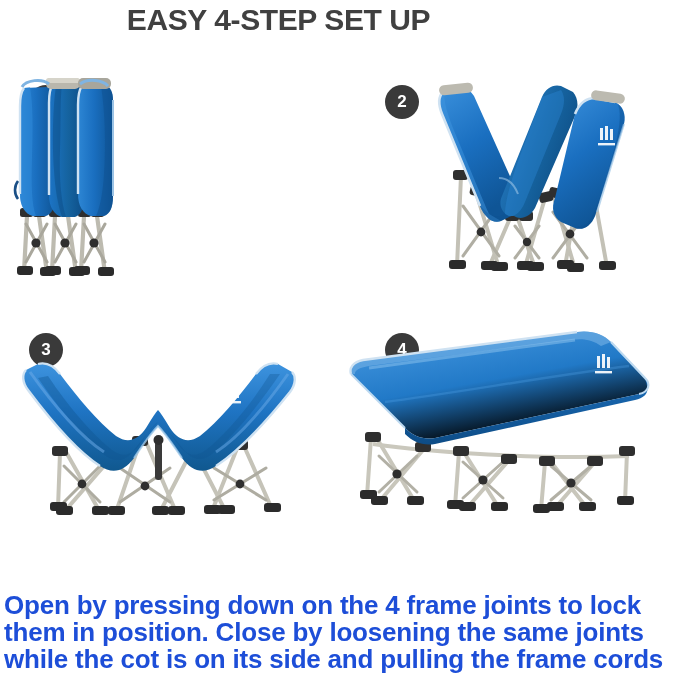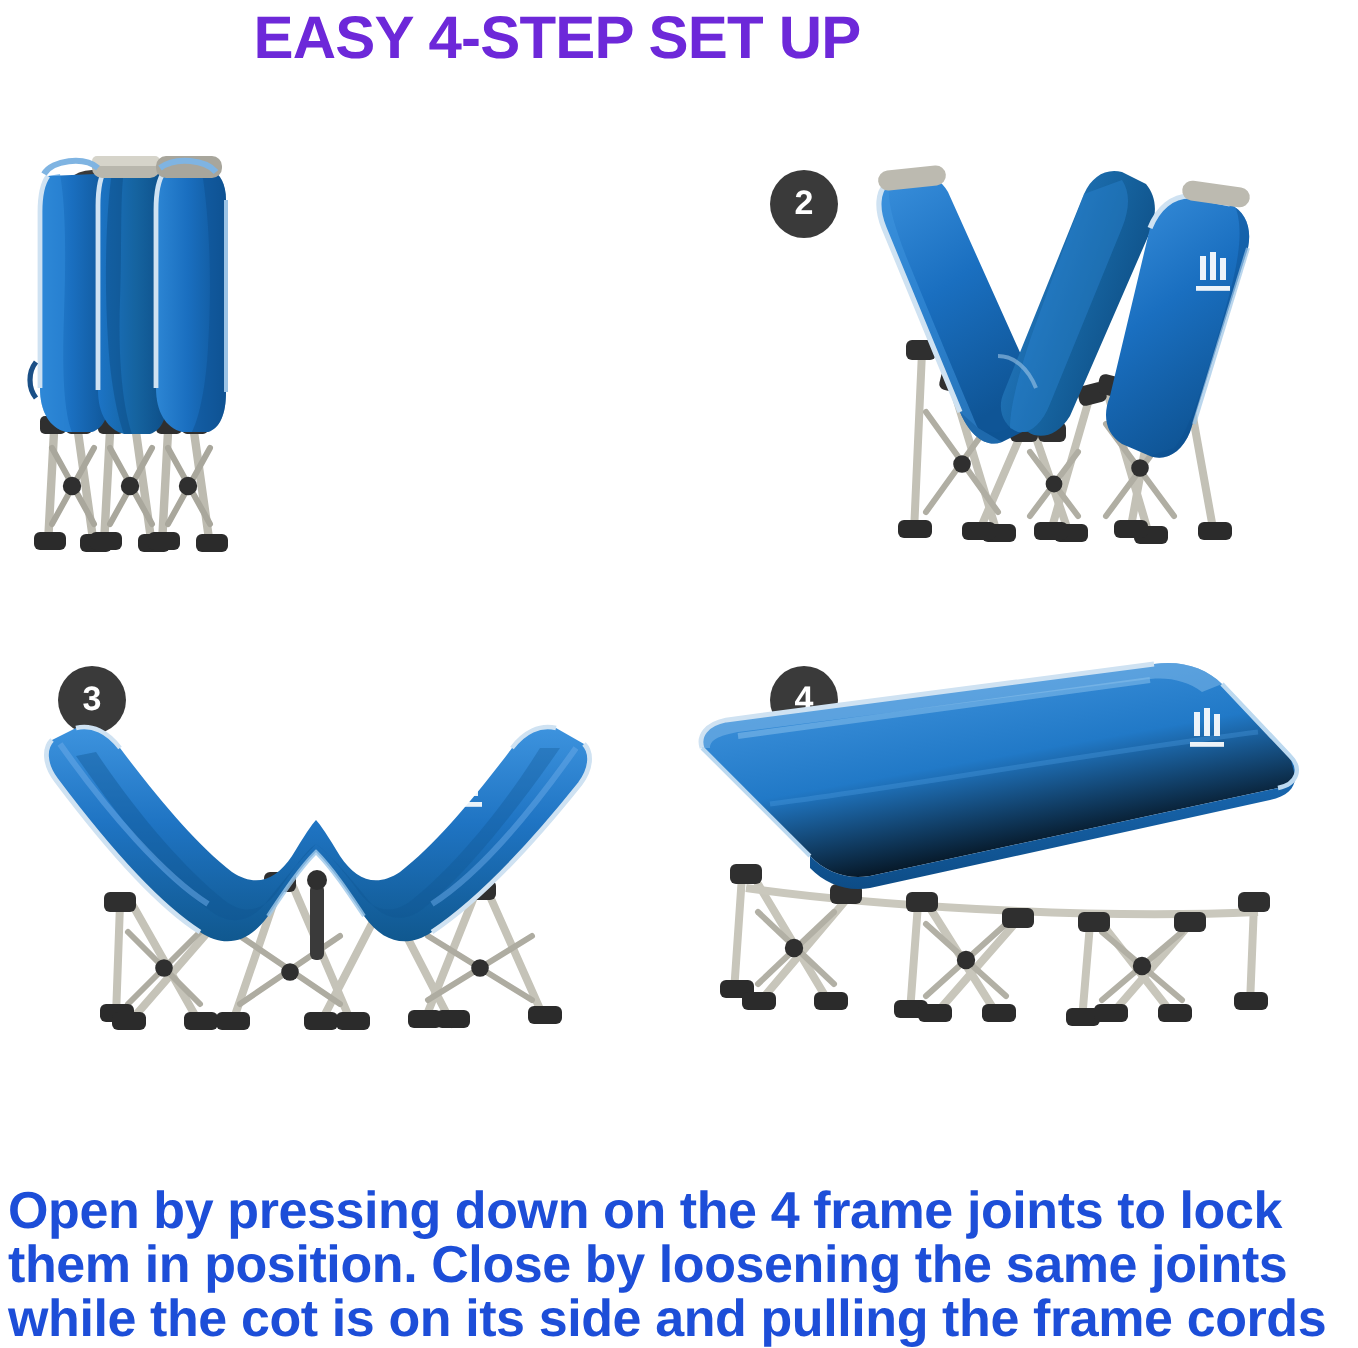--- a/index.html
+++ b/index.html
@@ -19,21 +19,21 @@
   
   .page-title {
     position: absolute;
     top: 0px;
     left: 0;
     width: 557px;
     text-align: center;
     font-size: 30px;
     font-weight: bold;
     letter-spacing: -0.4px;
-    color: #6d28d9;
+    color: #404040;
     line-height: 40px;
     white-space: nowrap;
   }
 
   
   .steps {
     position: absolute;
     top: 66px;
     left: 0;
     width: 679px;

